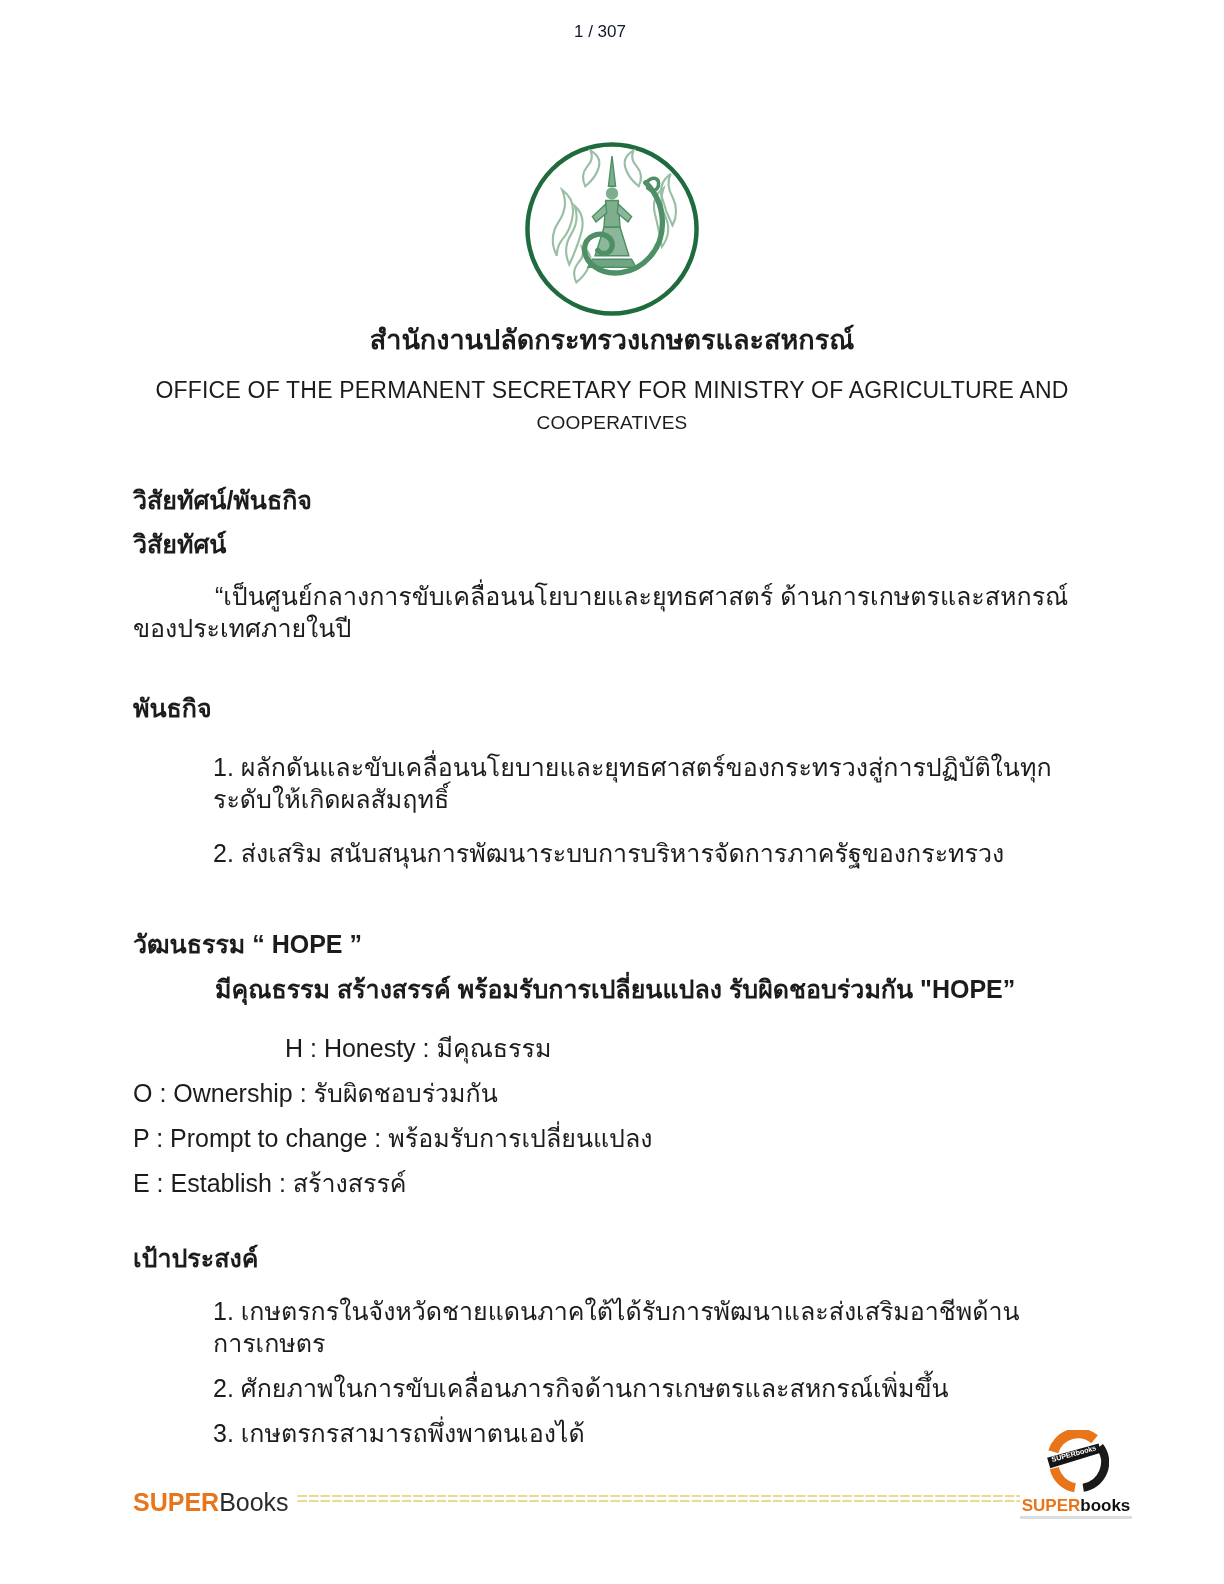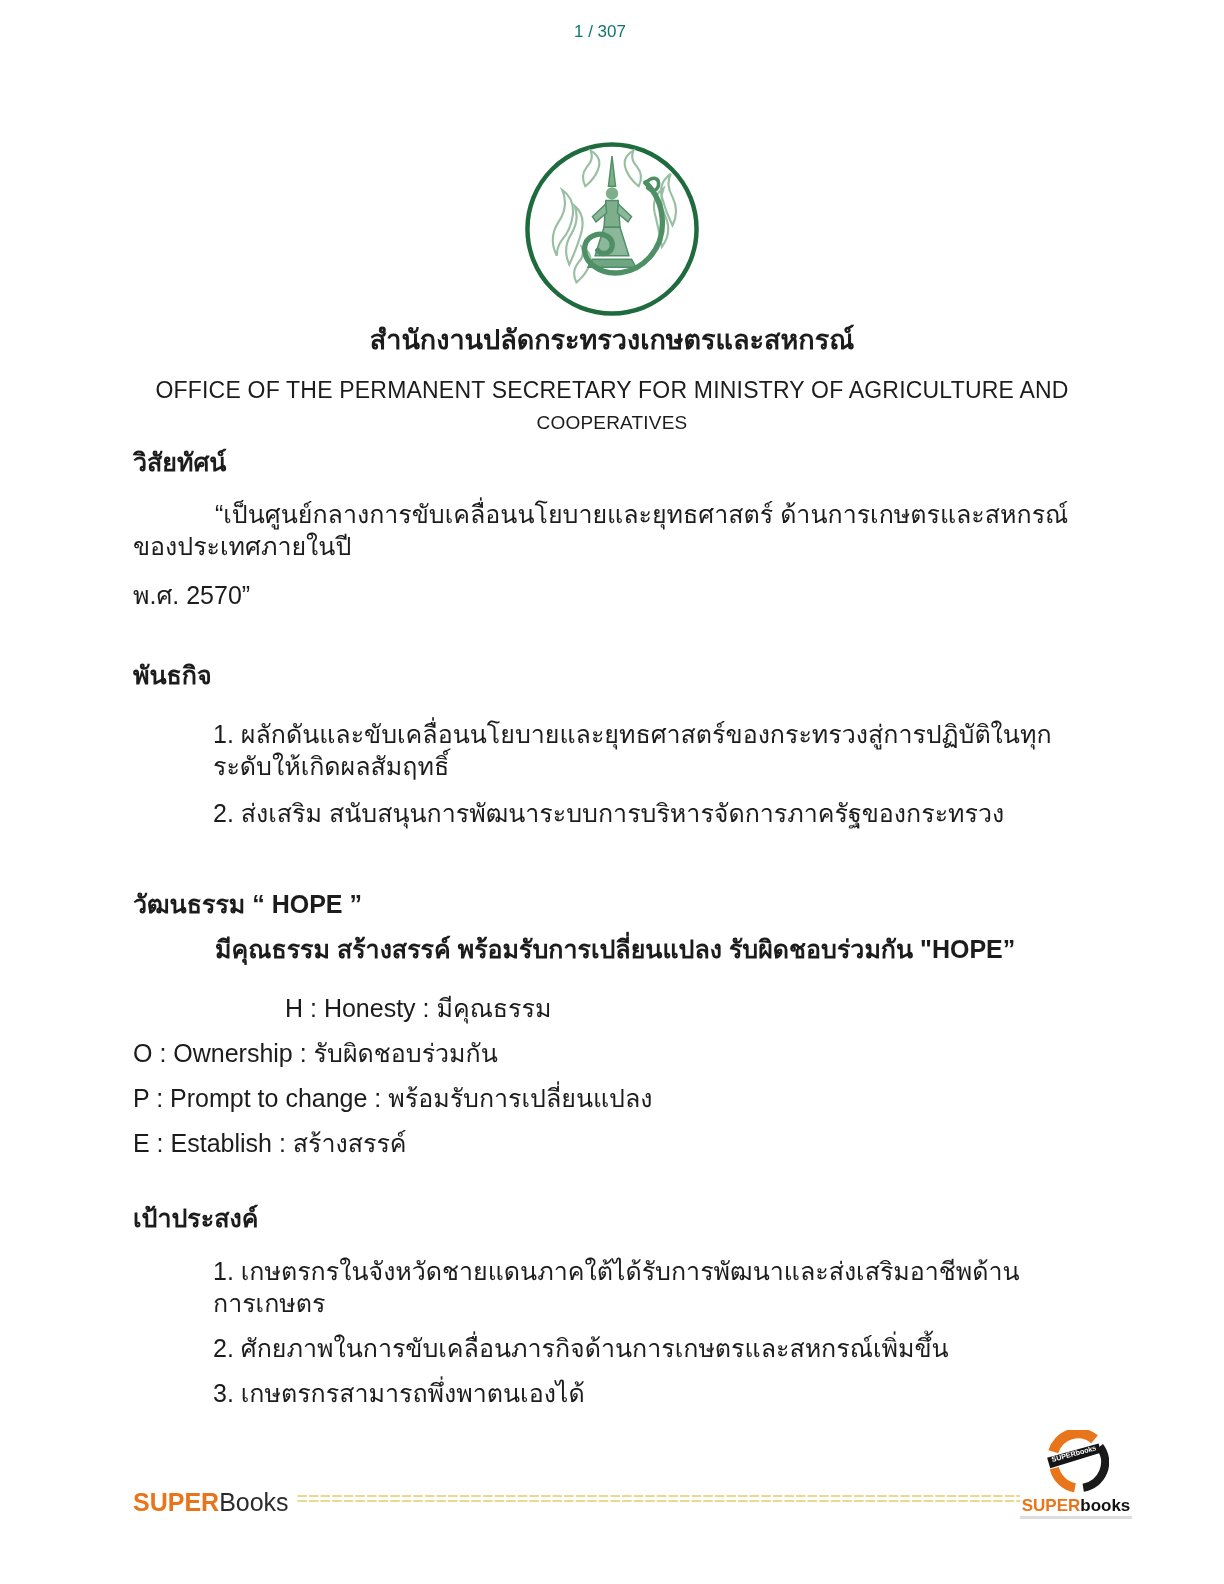--- a/index.html
+++ b/index.html
@@ -3,37 +3,37 @@
 <meta charset="utf-8">
 <style>
   html,body{margin:0;padding:0;}
   body{
     width:1224px;height:1584px;position:relative;background:#ffffff;
     font-family:"Liberation Sans","DejaVu Sans",sans-serif;
     color:#1c1c1c;overflow:hidden;
   }
   .page-num{
     position:absolute;top:22px;left:0;width:1200px;text-align:center;
-    font-size:17px;color:#0f766e;
+    font-size:17px;color:#0f172a;
   }
   .content{position:absolute;top:0;left:0;right:0;}
   .logo-wrap{margin:140px auto 0;width:178px;height:178px;}
   .center{text-align:center;}
   .thai-title{margin-top:0;font-size:27px;font-weight:600;}
   .eng-title{margin-top:16px;font-size:23px;letter-spacing:0.2px;}
   .eng-title2{margin-top:8px;font-size:19px;letter-spacing:0.2px;}
   .body-text{padding:0 118px 0 133px;font-size:25px;line-height:32px;}
   .bold{font-weight:700;}
   .sec-vm{margin-top:50px;}
   .sec-vision{margin-top:12px;}
   .vision-line1{margin-top:20px;text-indent:82px;}
   .vision-line2{margin-top:17px;}
   .sec-mission{margin-top:48px;}
   .mission-item1{margin-top:27px;margin-left:80px;}
-  .mission-item2{margin-top:15px;margin-left:80px;}
+  .mission-item2{margin-top:22px;margin-left:80px;}
   .sec-culture{margin-top:59px;}
   .culture-sub{margin-top:13px;margin-left:82px;}
   .hope-item-first{margin-top:27px;margin-left:152px;}
   .hope-item{margin-top:13px;}
   .sec-goals{margin-top:43px;}
   .goal-item-first{margin-top:21px;margin-left:80px;}
   .goal-item{margin-top:13px;margin-left:80px;}
   .footer{
     position:absolute;left:133px;right:100px;bottom:68px;
     display:flex;align-items:flex-end;
@@ -86,23 +86,23 @@
       <path d="M138,48 C146,40 154,42 152,52 C150,58 144,58 140,54" fill="none" stroke="#4e8f66" stroke-width="4" stroke-linecap="round"></path>
     </svg>
   </div>
 
   <div class="thai-title center">สำนักงานปลัดกระทรวงเกษตรและสหกรณ์</div>
   <div class="eng-title center">OFFICE OF THE PERMANENT SECRETARY FOR MINISTRY OF AGRICULTURE AND</div>
   <div class="eng-title2 center">COOPERATIVES</div>
 
   <div class="body-text">
 
+    <div class="sec-vm bold">วิสัยทัศน์/พันธกิจ</div>
     <div class="sec-vision bold">วิสัยทัศน์</div>
     <div class="vision-line1">“เป็นศูนย์กลางการขับเคลื่อนนโยบายและยุทธศาสตร์ ด้านการเกษตรและสหกรณ์ของประเทศภายในปี</div>
-    <div class="vision-line2">พ.ศ. 2570”</div>
 
     <div class="sec-mission bold">พันธกิจ</div>
     <div class="mission-item1">1. ผลักดันและขับเคลื่อนนโยบายและยุทธศาสตร์ของกระทรวงสู่การปฏิบัติในทุกระดับให้เกิดผลสัมฤทธิ์</div>
     <div class="mission-item2">2. ส่งเสริม สนับสนุนการพัฒนาระบบการบริหารจัดการภาครัฐของกระทรวง</div>
 
     <div class="sec-culture bold">วัฒนธรรม “ HOPE ”</div>
     <div class="culture-sub bold">มีคุณธรรม สร้างสรรค์ พร้อมรับการเปลี่ยนแปลง รับผิดชอบร่วมกัน "HOPE”</div>
     <div class="hope-item-first">H : Honesty : มีคุณธรรม</div>
     <div class="hope-item">O : Ownership : รับผิดชอบร่วมกัน</div>
     <div class="hope-item">P : Prompt to change : พร้อมรับการเปลี่ยนแปลง</div>

